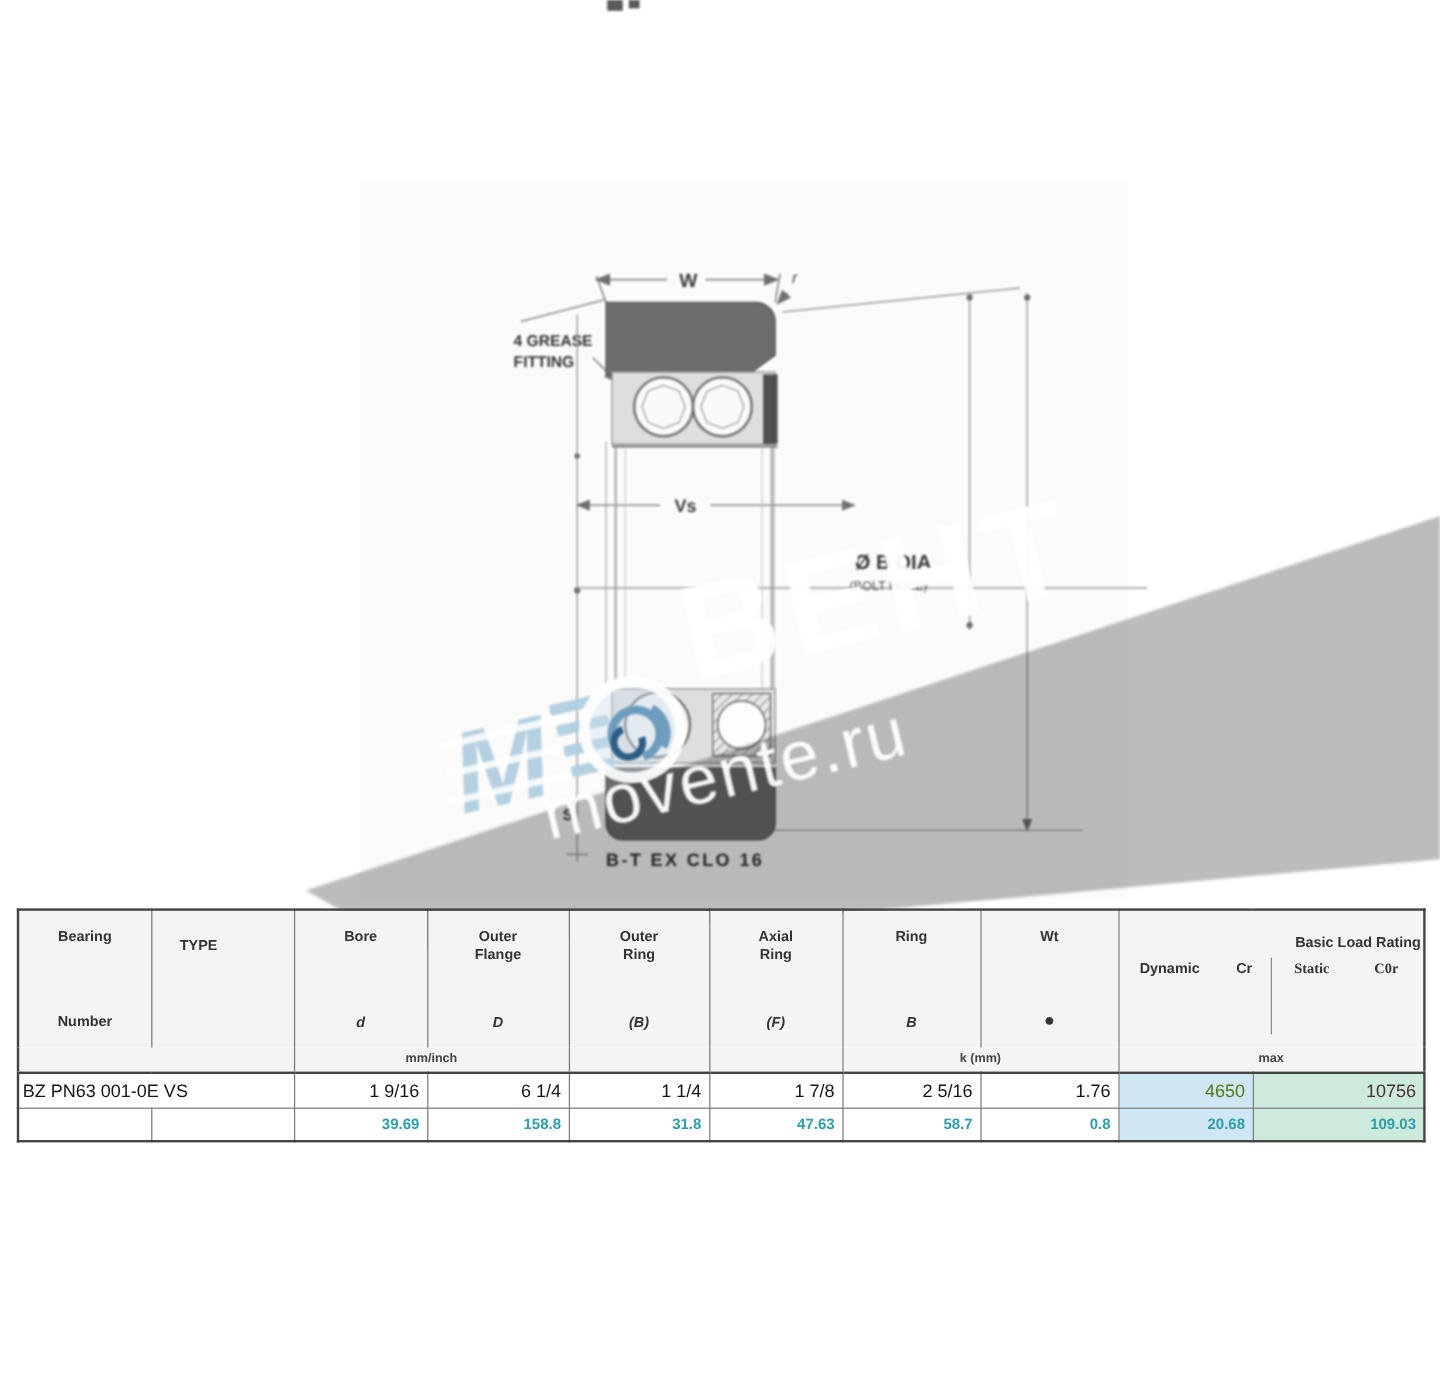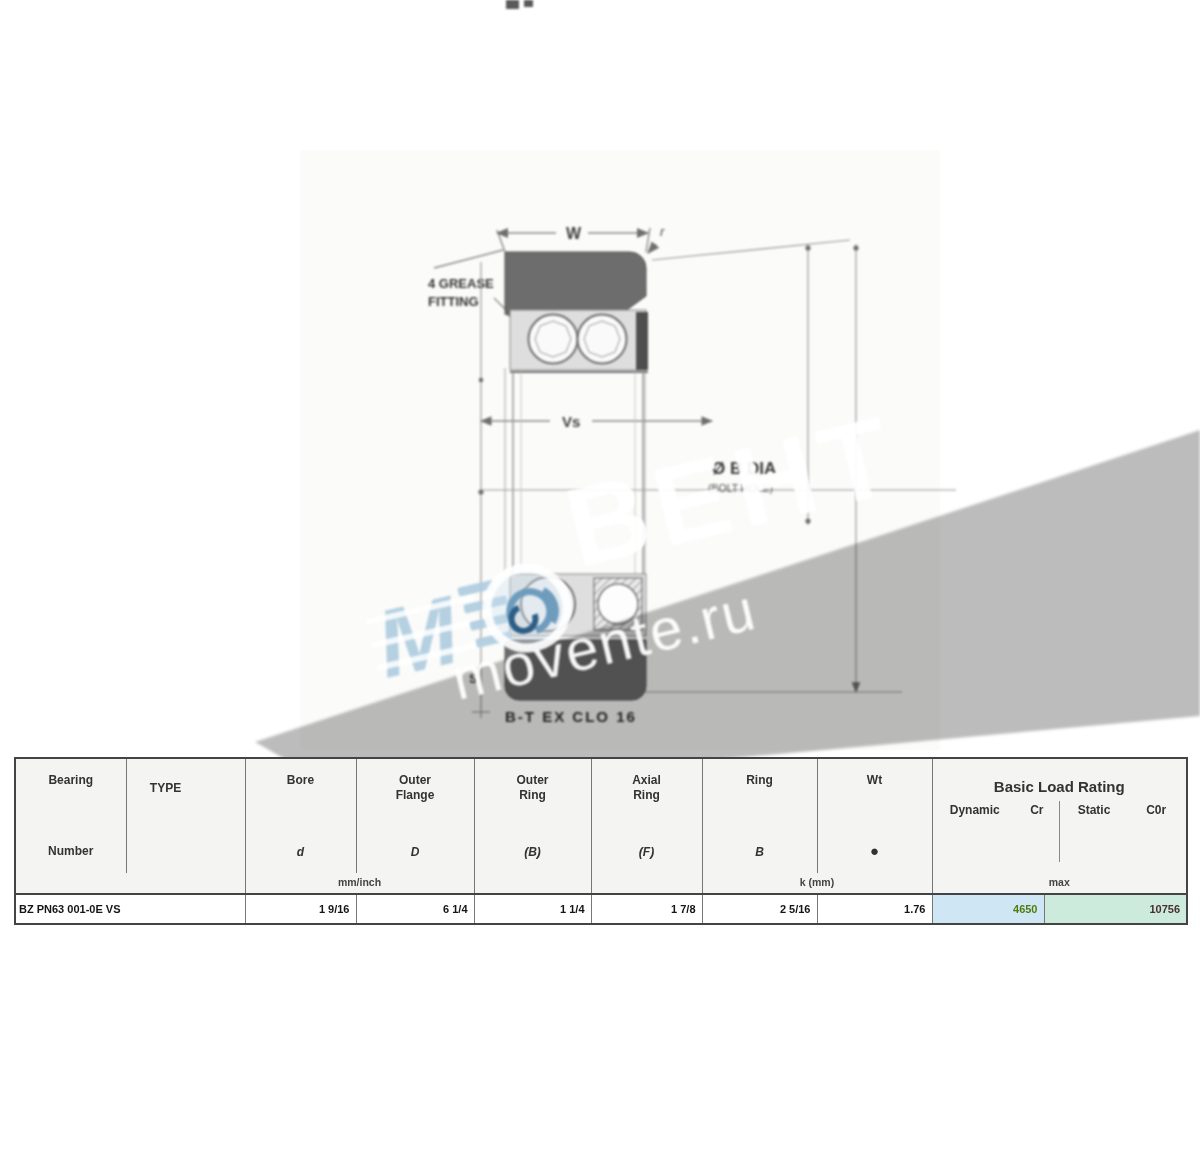--- a/index.html
+++ b/index.html
@@ -15,27 +15,27 @@
              font-family:"Liberation Sans", sans-serif;color:#222;}
   table.spec th, table.spec td{border:1px solid #777;overflow:hidden;}
   table.spec{border:2px solid #444;}
   tr.hdr th{border-bottom:none;background:#f4f4f2;font-size:12px;font-weight:bold;color:#333;
             vertical-align:middle;text-align:center;height:92px;padding:2px;}
   .hcell{display:flex;flex-direction:column;justify-content:space-between;height:86px;padding:4px 0;text-align:center;}
   .hcell .nm{line-height:1.25;}
   .hcell .sym{font-style:italic;font-weight:bold;font-size:12px;}
   th.load-th{padding:0;}
   .load-box{display:flex;flex-direction:column;height:92px;}
-  .load-title{font-size:15px;padding-top:8px;}
+  .load-title{font-size:12px;padding-top:8px;text-align:right;}
   .load-sub{flex:1;display:flex;margin-top:6px;}
   .load-sub > div{flex:1;display:flex;justify-content:space-around;padding:2px 0 10px;}
-  .load-sub > div + div{border-left:1px solid #888;}
+  .load-sub > div + div{border-left:1px solid #888;font-family:Liberation Serif, serif;}
   tr.units td{border-top:none;border-bottom:2px solid #444;background:#f4f4f2;height:18px;
               font-size:10.5px;font-weight:bold;color:#444;text-align:center;padding:0 0 2px;}
-  tr.d1 td{height:28px;font-size:11px;font-weight:bold;color:#151515;text-align:right;
+  tr.d1 td{height:28px;font-size:15px;font-weight:normal;color:#151515;text-align:right;
            padding:0 6px 0 2px;background:#fff;}
   tr.d2 td{height:26px;font-size:12.5px;font-weight:bold;color:#2f9ea8;text-align:right;
            padding:0 6px 0 2px;background:#fff;}
   td.pn{text-align:left !important;white-space:nowrap;font-size:11.5px;padding-left:3px !important;}
   td.hl-blue{background:#cfe7f5 !important;}
   td.hl-green{background:#cdebdc !important;}
   tr.d1 td.hl-green{color:#4a2f2f;}
   tr.d1 td.hl-blue{color:#4d7c0f;padding-left:12px;}
 </style>
 </head>
@@ -265,17 +265,29 @@
         <td class="pn" colspan="2">BZ PN63 001-0E VS</td>
         <td>1 9/16</td>
         <td>6 1/4</td>
         <td>1 1/4</td>
         <td>1 7/8</td>
         <td>2 5/16</td>
         <td>1.76</td>
         <td class="hl-blue">4650</td>
         <td class="hl-green">10756</td>
       </tr>
+      <tr class="d2">
+        <td></td>
+        <td></td>
+        <td>39.69</td>
+        <td>158.8</td>
+        <td>31.8</td>
+        <td>47.63</td>
+        <td>58.7</td>
+        <td>0.8</td>
+        <td class="hl-blue">20.68</td>
+        <td class="hl-green">109.03</td>
+      </tr>
     </tbody>
       </table>
   </div>
 
 </div>
 
 </body></html>

